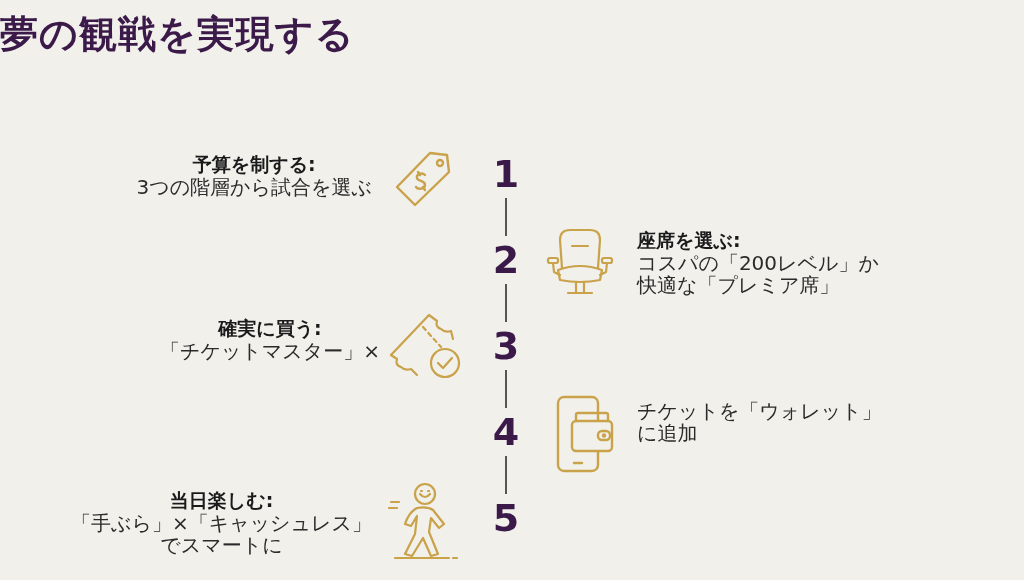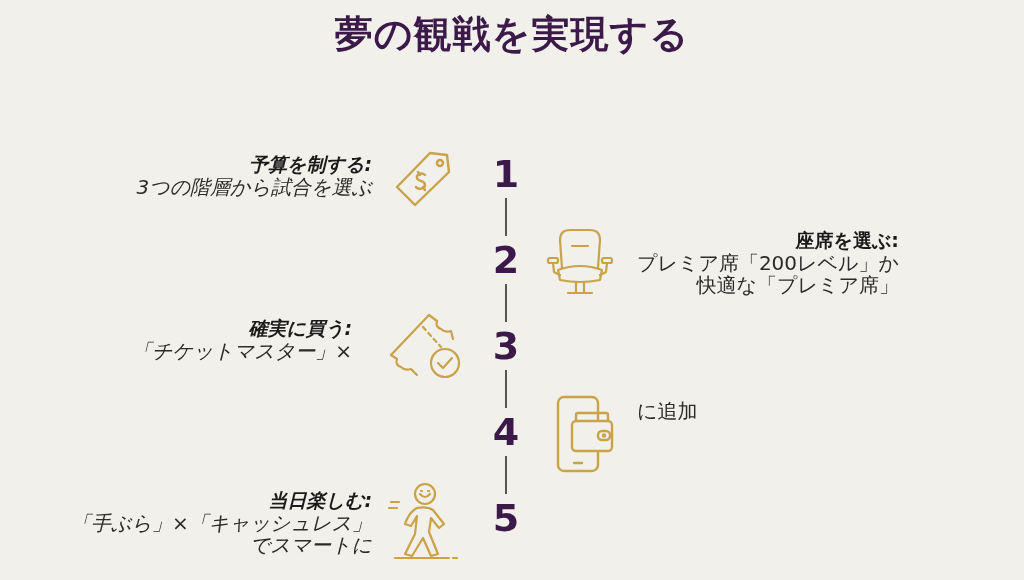--- a/index.html
+++ b/index.html
@@ -5,35 +5,35 @@
   html, body { margin:0; padding:0; }
   body {
     width:1024px; height:580px; overflow:hidden;
     background:#f1f0eb;
     font-family:"DejaVu Sans", "Liberation Sans", sans-serif;
     color:#222;
     position:relative;
   }
   .title {
     position:absolute; left:0; top:10px; width:1024px;
-    text-align:center; color:#3b1a4a; font-weight:bold;
+    text-align:left; color:#3b1a4a; font-weight:bold;
     font-size:38px; line-height:48px; letter-spacing:1px;
   }
   .num {
     position:absolute; left:486px; width:40px; text-align:center;
     font-size:38px; font-weight:bold; color:#3b1a4a; line-height:40px;
   }
   .vline {
     position:absolute; left:505px; width:2px; background:#555;
   }
   .step { position:absolute; }
   .step .head { font-weight:bold; font-size:19px; color:#1a1a1a; line-height:24px; }
   .step .desc { font-size:20px; color:#2a2a2a; line-height:22px; }
-  .left { text-align:right;font-style:italic; }
-  .right { text-align:right; }
+  .left { text-align:center; }
+  .right { text-align:left; }
   .icon { position:absolute; }
   .icon svg { display:block; }
 </style>
 </head>
 <body>
 
 <div class="title">
   <div>夢の観戦を実現する</div>
 </div>
 
@@ -67,25 +67,25 @@
     <path d="M32 26 H48"></path>
     <path d="M18 50 Q40 42 62 50 L60 60 Q40 64 20 60 Z"></path>
     <rect x="8" y="38" width="10" height="5" rx="2"></rect>
     <rect x="62" y="38" width="10" height="5" rx="2"></rect>
     <path d="M13 43 L14 52 L20 55 M67 43 L66 52 L60 55"></path>
     <path d="M36 62 V72 M44 62 V72 M28 73 H52"></path>
   </svg>
 </div>
 <div class="step right" style="left:637px; top:228px;">
   <div class="head">座席を選ぶ:</div>
-  <div class="desc">プレミア席「200レベル」か</div>
+  <div class="desc">コスパの「200レベル」か</div>
   <div class="desc">快適な「プレミア席」</div>
 </div>
 
-<div class="step left" style="right:672px; top:316px;">
+<div class="step left" style="right:644px; top:316px;">
   <div class="head">確実に買う:</div>
   <div class="desc">「チケットマスター」×</div>
 </div>
 <div class="icon" style="left:383px; top:305px;">
   <svg width="90" height="80" viewBox="0 0 90 80" fill="none" stroke="#c9a24a" stroke-width="2.2" stroke-linejoin="round" stroke-linecap="round">
     <path d="M8 50 L46 10 L54 16 Q52 22 58 24 Q62 28 68 26 L70 34"></path>
     <path d="M8 50 L14 54 Q12 60 18 62 Q22 66 28 64 L34 70"></path>
     <path d="M40 22 L58 42" stroke-dasharray="4 4"></path>
     <circle cx="62" cy="58" r="14"></circle>
     <path d="M55 58 L60 63 L69 53"></path>
@@ -96,20 +96,21 @@
   <svg width="70" height="82" viewBox="0 0 70 82" fill="none" stroke="#c9a24a" stroke-width="2.4" stroke-linejoin="round" stroke-linecap="round">
     <rect x="10" y="4" width="40" height="74" rx="6"></rect>
     <path d="M26 70 H34"></path>
     <rect x="24" y="28" width="40" height="30" rx="4" fill="#f1f0eb"></rect>
     <path d="M28 28 V22 Q28 20 30 20 H58 Q60 20 60 22 V28"></path>
     <rect x="50" y="38" width="12" height="9" rx="4"></rect>
     <circle cx="56" cy="42.5" r="1"></circle>
   </svg>
 </div>
 <div class="step right" style="left:637px; top:400px;">
+  <div class="desc">チケットを「ウォレット」</div>
   <div class="desc">に追加</div>
 </div>
 
 <div class="step left" style="right:652px; top:488px;">
   <div class="head">当日楽しむ:</div>
   <div class="desc">「手ぶら」×「キャッシュレス」</div>
   <div class="desc">でスマートに</div>
 </div>
 <div class="icon" style="left:385px; top:478px;">
   <svg width="75" height="85" viewBox="0 0 75 85" fill="none" stroke="#c9a24a" stroke-width="2.2" stroke-linejoin="round" stroke-linecap="round">

